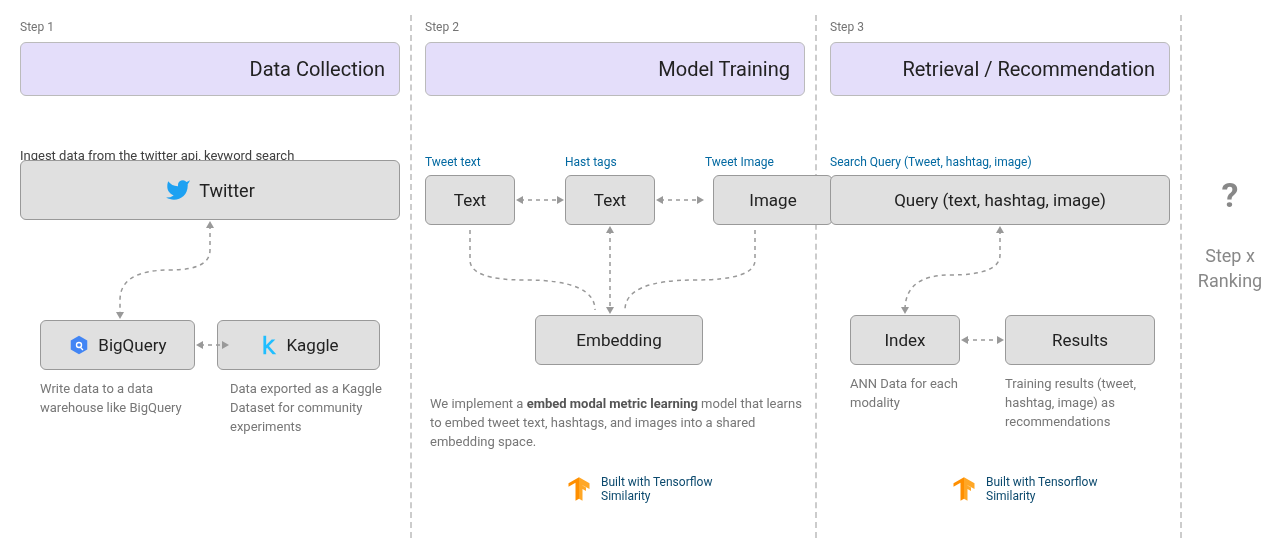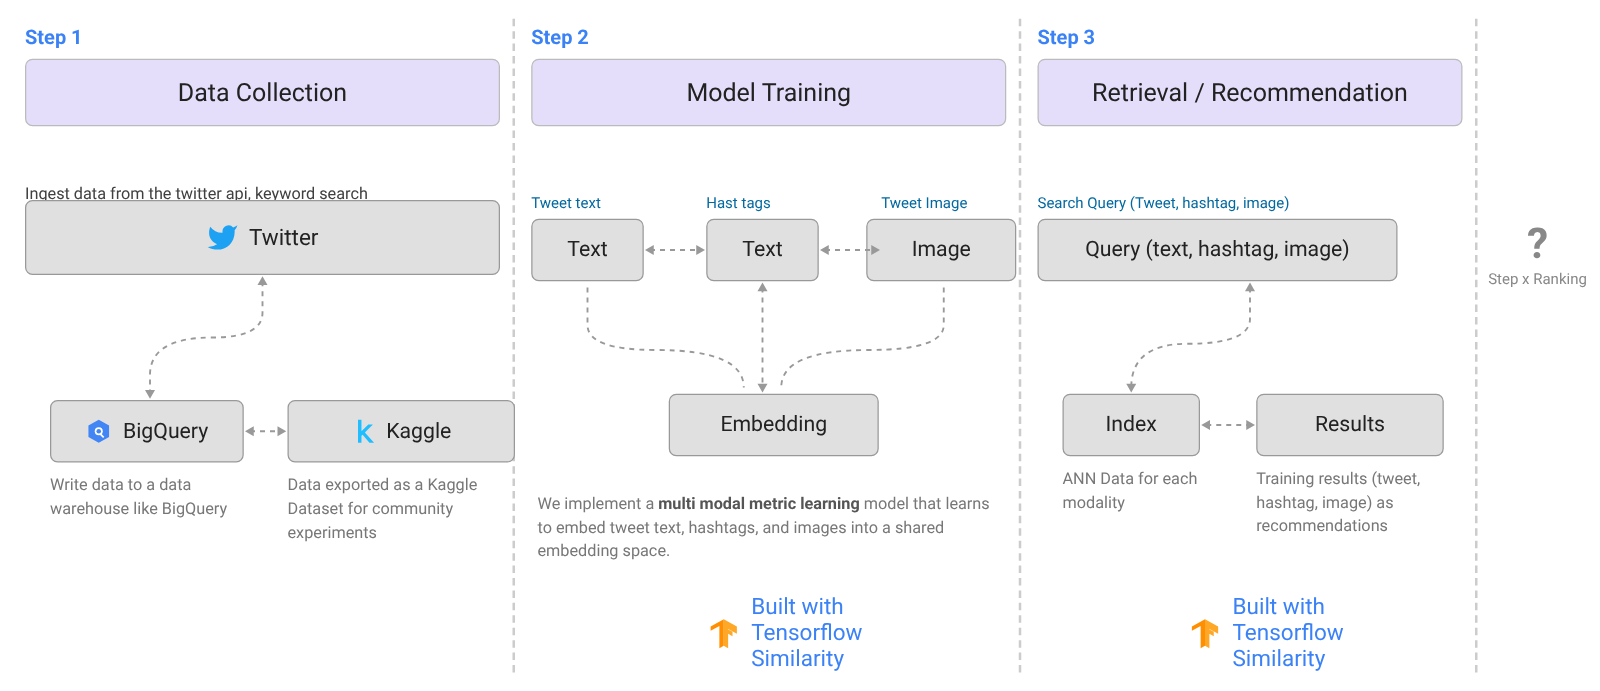--- a/index.html
+++ b/index.html
@@ -4,44 +4,44 @@
 <style>
 *{box-sizing:border-box;margin:0;padding:0}
 body{font-family:-apple-system,BlinkMacSystemFont,"Segoe UI",Roboto,sans-serif;background:#fff;width:1280px;height:553px;position:relative;color:#333}
 .col{position:absolute;top:20px;height:510px}
 .col1{left:20px;width:380px}
 .col2{left:425px;width:380px}
 .col3{left:830px;width:340px}
 .col4{left:1190px;width:80px;text-align:center}
 .divider{position:absolute;top:15px;bottom:15px;border-left:2px dashed #ccc}
 .d1{left:410px}.d2{left:815px}.d3{left:1180px}
-.step-label{font-size:16px;font-weight:700;color:#3b82f6;margin-bottom:8px}
-.step-header{background:#e4defa;border:1px solid #bbb;border-radius:6px;padding:14px;text-align:center;font-size:20px;color:#222}
+.step-label{font-size:12px;font-weight:400;color:#737373;margin-bottom:8px}
+.step-header{background:#e4defa;border:1px solid #bbb;border-radius:6px;padding:14px;text-align:right;font-size:20px;color:#222}
 .desc{font-size:13px;color:#404040;margin:18px 0 8px}
 .box{background:#e0e0e0;border:1px solid #999;border-radius:6px;display:flex;align-items:center;justify-content:center;font-size:18px;color:#222;position:absolute}
 .big-box{height:60px}
 .small-box{height:50px;font-size:17px}
 .box-label{font-size:12px;color:#0369a1;position:absolute}
 .caption{font-size:13px;color:#777;line-height:1.45;position:absolute}
 .caption b{color:#555;font-weight:700}
 .twitter-box{left:0;top:140px;width:380px}
 .bq-box{left:20px;top:300px;width:155px}
-.kg-box{left:210px;top:300px;width:182px}
+.kg-box{left:197px;top:300px;width:163px}
 .m-text1{left:0;top:155px;width:90px}
 .m-text2{left:140px;top:155px;width:90px}
-.m-image{left:268px;top:155px;width:120px}
+.m-image{left:288px;top:155px;width:120px}
 .m-emb{left:110px;top:295px;width:168px}
-.q-box{left:0;top:155px;width:288px}
+.q-box{left:0;top:155px;width:340px}
 .idx-box{left:20px;top:295px;width:110px}
 .res-box{left:175px;top:295px;width:150px}
 .icon{display:inline-flex;margin-right:8px;vertical-align:middle}
-.tf-badge{position:absolute;display:flex;align-items:center;font-size:18px;color:#3b82f6}
+.tf-badge{position:absolute;display:flex;align-items:center;font-size:12px;color:#0c4a6e}
 .tf-badge svg{margin-right:8px;flex-shrink:0}
 .qmark{font-size:34px;font-weight:700;color:#888;margin-top:155px}
-.stepx{font-size:12px;color:#888;margin-top:0;line-height:1.4}
+.stepx{font-size:18px;color:#888;margin-top:28px;line-height:1.4}
 </style>
 </head>
 <body>
 
 <div class="divider d1"></div>
 <div class="divider d2"></div>
 <div class="divider d3"></div>
 
 <div class="col col1">
   <div class="step-label">Step 1</div>
@@ -98,21 +98,21 @@
   <div class="box-label" style="left:0;top:135px">Tweet text</div>
   <div class="box-label" style="left:140px;top:135px">Hast tags</div>
   <div class="box-label" style="left:280px;top:135px">Tweet Image</div>
 
   <div class="box small-box m-text1">Text</div>
   <div class="box small-box m-text2">Text</div>
   <div class="box small-box m-image">Image</div>
   <div class="box small-box m-emb">Embedding</div>
 
   <div class="caption" style="left:5px;top:375px;width:375px">
-    <span>We implement a </span><b>multi modal metric learning</b><span> model that learns to embed tweet text, hashtags, and  images into a shared embedding space.</span>
+    <span>We implement a </span><b>embed modal metric learning</b><span> model that learns to embed tweet text, hashtags, and  images into a shared embedding space.</span>
   </div>
 
   <div class="tf-badge" style="left:140px;top:455px">
     <svg width="28" height="28" viewBox="0 0 24 24">
         <path fill="#FF8F00" d="M12 2L3 7v3l6-3.3V22l3-1.7V2z"></path>
         <path fill="#FFA726" d="M12 2v18.3l3 1.7V12l3 1.7v-3L15 9v-.3l6 3.3V7L12 2z"></path>
       </svg>
     <span style="max-width:140px">Built with Tensorflow Similarity</span>
   </div>
 

